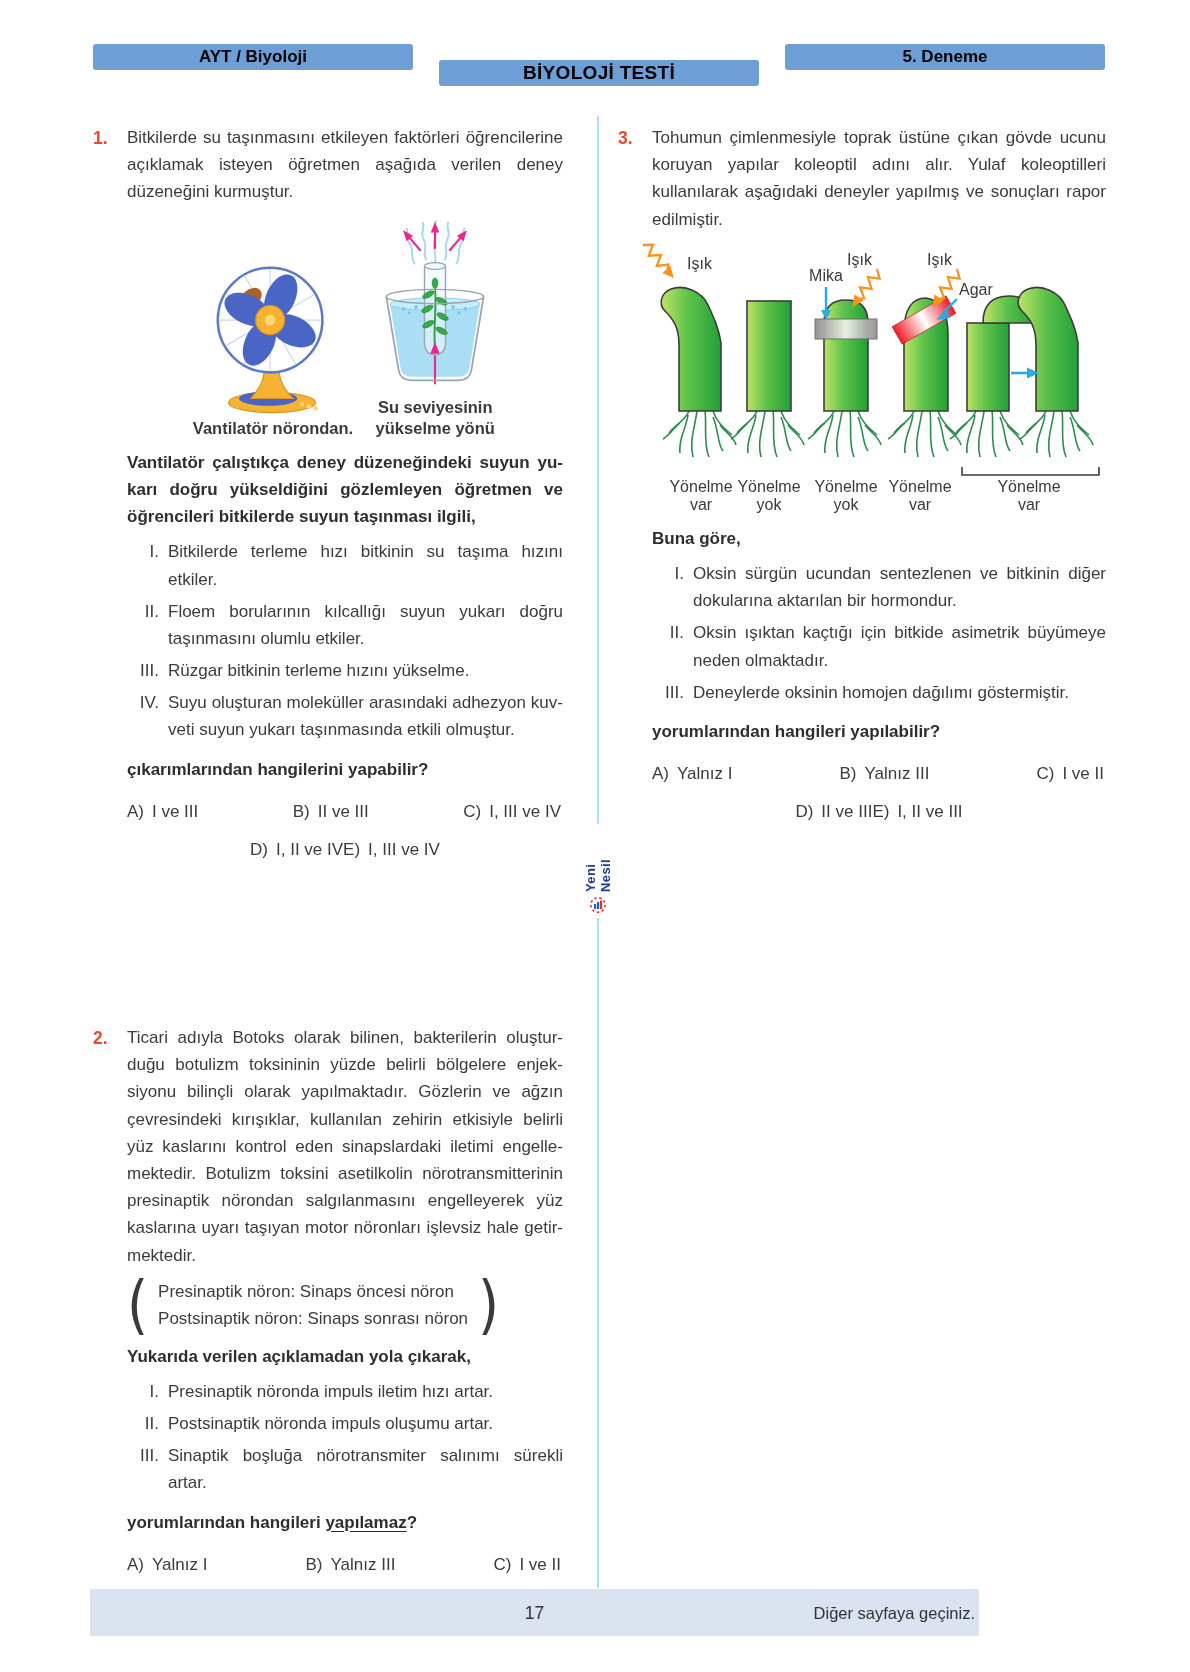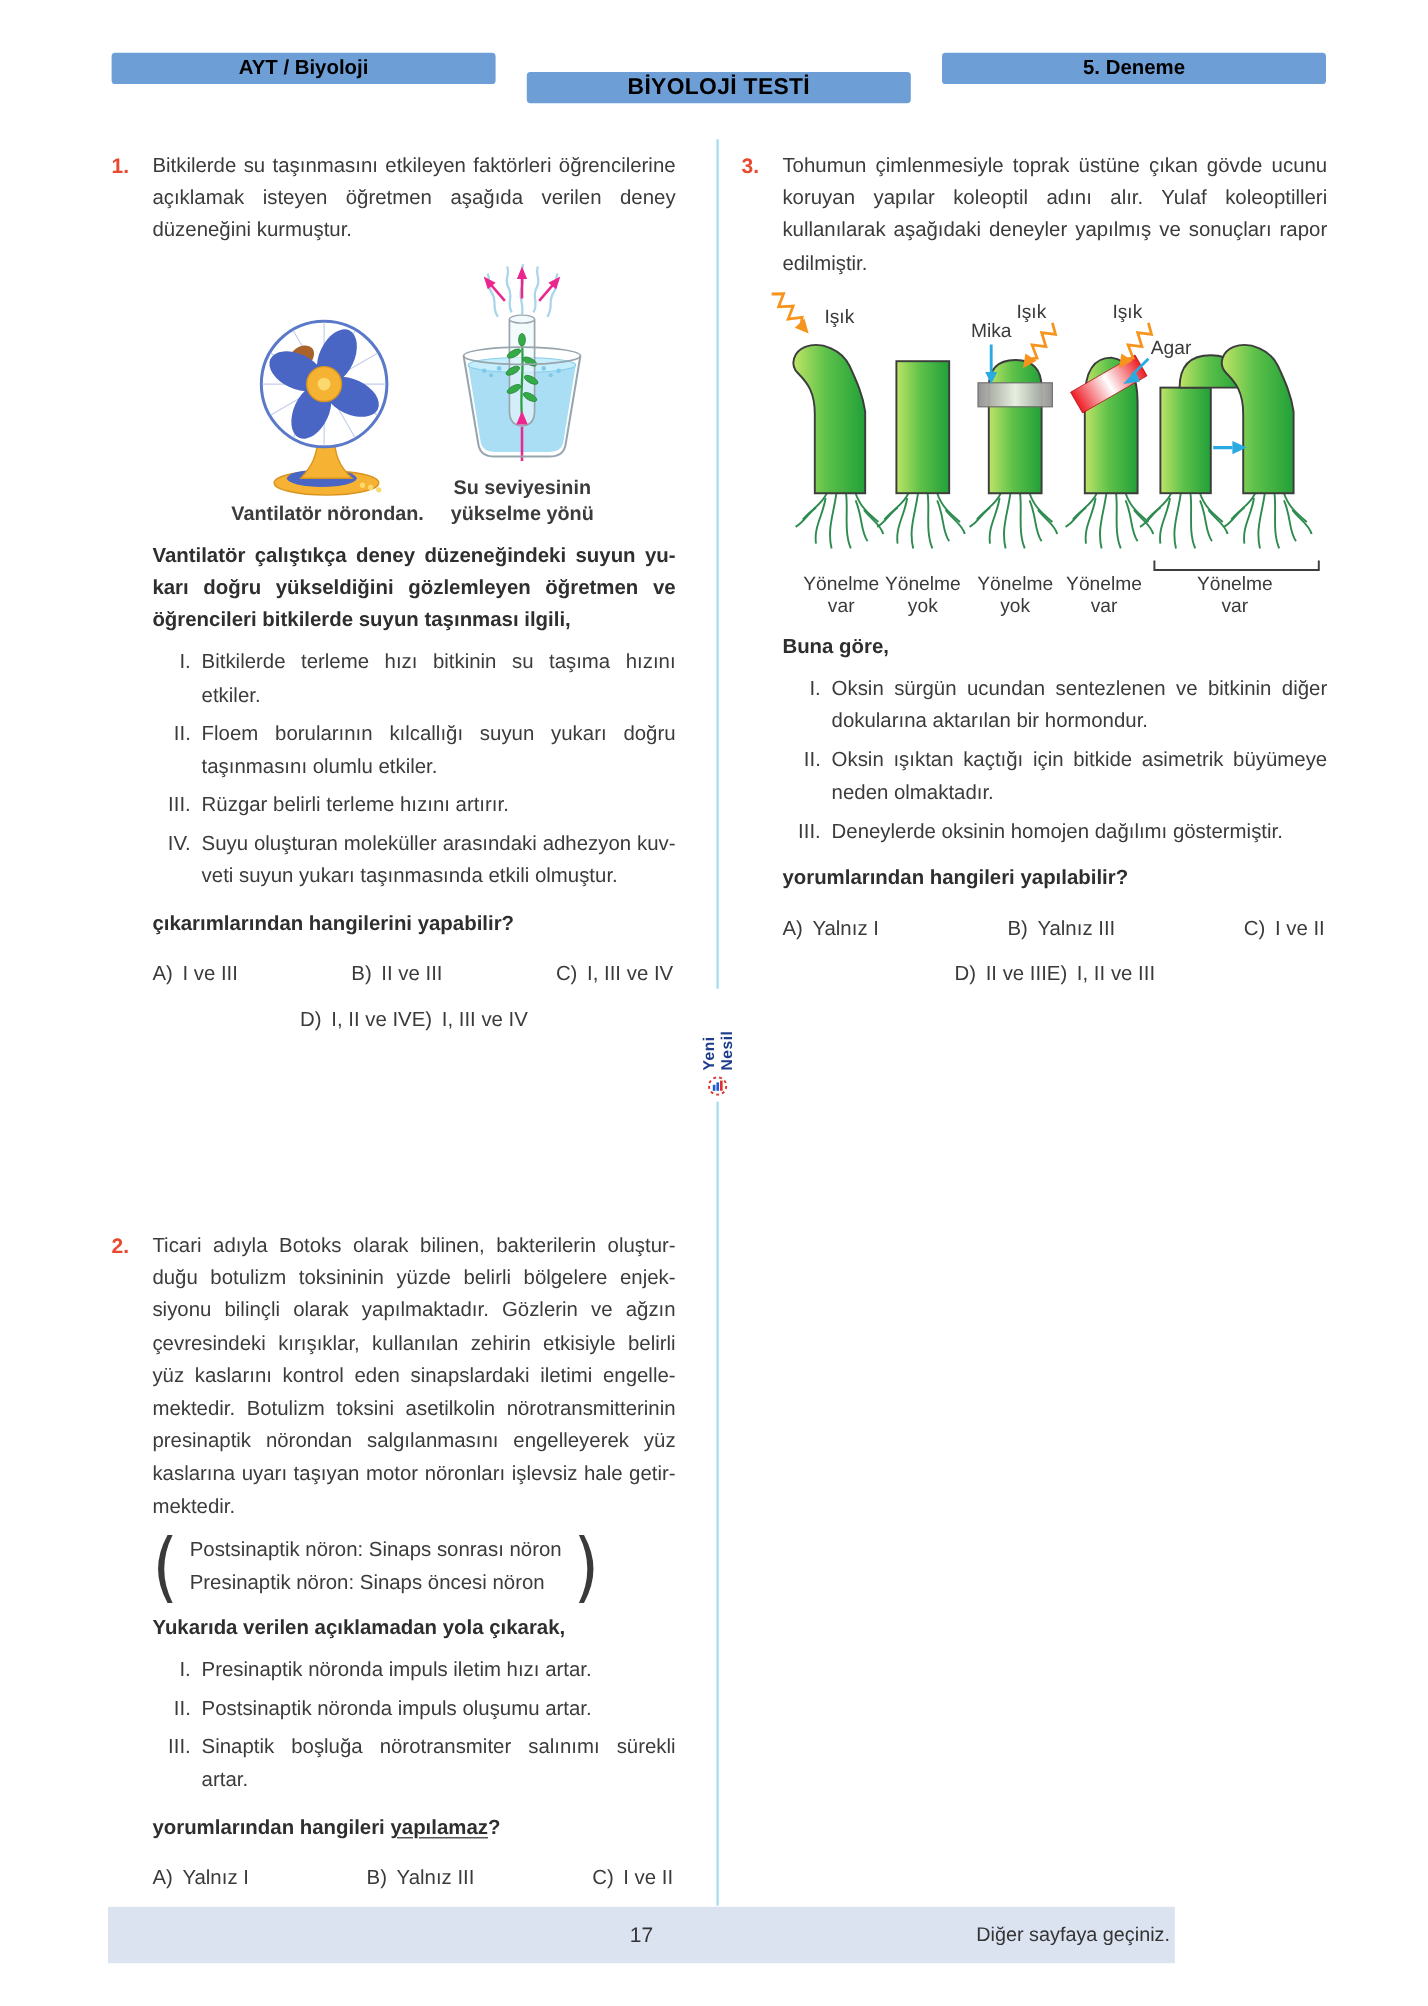--- a/index.html
+++ b/index.html
@@ -189,21 +189,21 @@
             <div class="item">
                 <span class="inum">I.</span>
                 <span class="itext just">Bitkilerde terleme hızı bitkinin su taşıma hızını etkiler.</span>
               </div>
             <div class="item">
                 <span class="inum">II.</span>
                 <span class="itext just">Floem borularının kılcallığı suyun yukarı doğru taşın­masını olumlu etkiler.</span>
               </div>
             <div class="item">
                 <span class="inum">III.</span>
-                <span class="itext just">Rüzgar belirli terleme hızını artırır.</span>
+                <span class="itext just">Rüzgar bitkinin terleme hızını yükselme.</span>
               </div>
             <div class="item">
                 <span class="inum">IV.</span>
                 <span class="itext just">Suyu oluşturan moleküller arasındaki adhezyon kuv­veti suyun yukarı taşınmasında etkili olmuştur.</span>
               </div>
           </div>
 
           <p class="b stem">çıkarımlarından hangilerini yapabilir?</p>
 
           <div class="opts row1">
@@ -221,22 +221,22 @@
 
     <div class="qblock" style="top:900px">
       <div class="q">
         <span class="qnum">2.</span>
         <div class="qbody">
           <p class="just">Ticari adıyla Botoks olarak bilinen, bakterilerin oluştur­duğu botulizm toksininin yüzde belirli bölgelere enjek­siyonu bilinçli olarak yapılmaktadır. Gözlerin ve ağzın çevresindeki kırışıklar, kullanılan zehirin etkisiyle belirli yüz kaslarını kontrol eden sinapslardaki iletimi engelle­mektedir. Botulizm toksini asetilkolin nörotransmitterinin presinaptik nörondan salgılanmasını engelleyerek yüz kaslarına uyarı taşıyan motor nöronları işlevsiz hale getir­mektedir.</p>
 
           <div class="note">
             <span class="paren">(</span>
             <div class="nlines">
+              <div>Presinaptik nöron: Sinaps öncesi nöron</div>
               <div>Postsinaptik nöron: Sinaps sonrası nöron</div>
-              <div>Presinaptik nöron: Sinaps öncesi nöron</div>
             </div>
             <span class="paren">)</span>
           </div>
 
           <p class="b just lead">Yukarıda verilen açıklamadan yola çıkarak,</p>
 
           <div class="items">
             <div class="item">
                 <span class="inum">I.</span>
                 <span class="itext just">Presinaptik nöronda impuls iletim hızı artar.</span>

